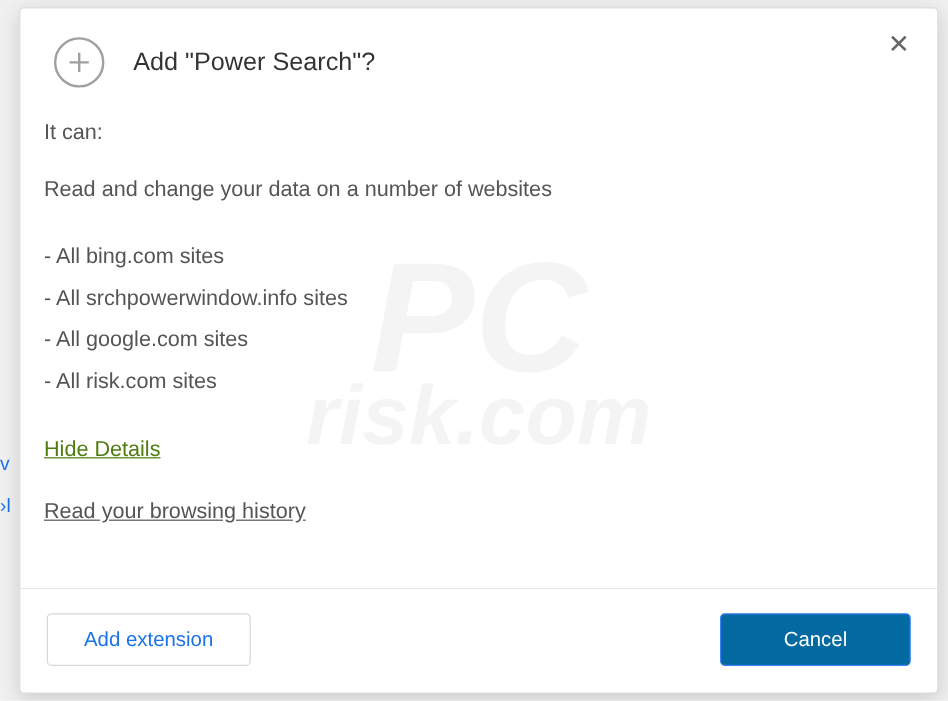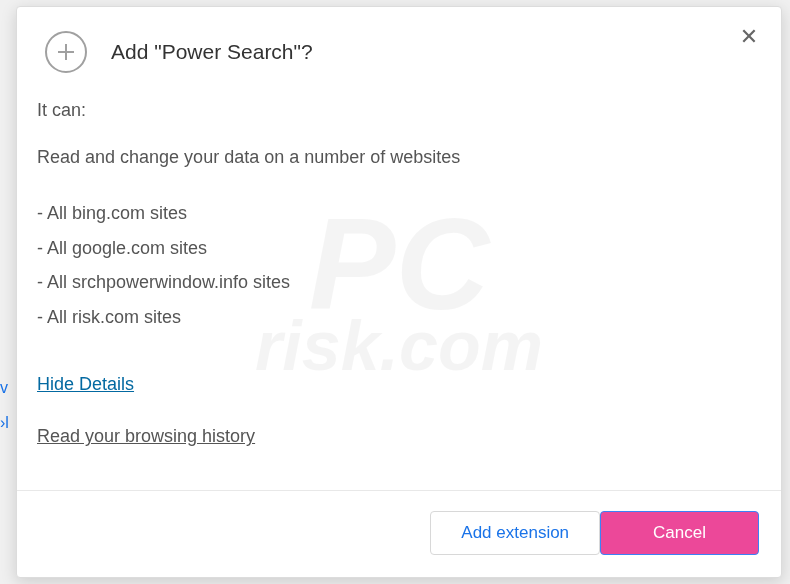--- a/index.html
+++ b/index.html
@@ -108,62 +108,62 @@
       background: #f5f5f5;
     }
     .it-can {
       margin-bottom: 16px;
     }
     .perm-heading {
       margin-bottom: 24px;
     }
     .site-list {
       list-style: none;
-      margin-bottom: 34px;
+      margin-bottom: 24px;
     }
     .site-list li {
       padding: 2px 0;
     }
     .site-list li::before {
       content: '- ';
     }
     .details-toggle {
-      color: #0369a1;
+      color: #4d7c0f;
       text-decoration: underline;
       cursor: pointer;
       display: inline-block;
       margin-bottom: 22px;
       font-size: 18px;
     }
     .perm-history {
       color: #555;
       padding-bottom: 40px;
       text-decoration: underline;
     }
     .footer {
       border-top: 1px solid #e8e8e8;
       padding: 20px 22px 22px 22px;
       display: flex;
-      justify-content: flex-end;
+      justify-content: space-between;
     }
     .btn {
       padding: 11px 30px;
       font-size: 17px;
       border-radius: 4px;
       cursor: pointer;
       font-family: inherit;
     }
     .btn-secondary {
       background: #fff;
       border: 1px solid #d8d8d8;
       color: #1a73e8;
       font-weight: 500;
     }
     .btn-primary {
-      background: #ec4899;
+      background: #0369a1;
       border: 1px solid #3b82f6;
       color: #fff;
       font-weight: 500;
       padding: 11px 52px;
     }
     .watermark {
       position: absolute;
       top: 50%;
       left: 50%;
       transform: translate(-50%, -50%);
@@ -223,22 +223,22 @@
     <span>✕</span>
   </button>
 
   <div class="content-wrapper">
     <div class="content">
       <div class="content-inner">
         <div class="it-can">It can:</div>
         <div class="perm-heading">Read and change your data on a number of websites</div>
         <ul class="site-list">
           <li>All bing.com sites</li>
+          <li>All srchpowerwindow.info sites</li>
           <li>All google.com sites</li>
-          <li>All srchpowerwindow.info sites</li>
           <li>All risk.com sites</li>
         </ul>
         <a class="details-toggle">Hide Details</a>
         <div class="perm-history">Read your browsing history</div>
       </div>
     </div>
   </div>
 
   <div class="footer">
     <button class="btn btn-secondary">Add extension</button>

